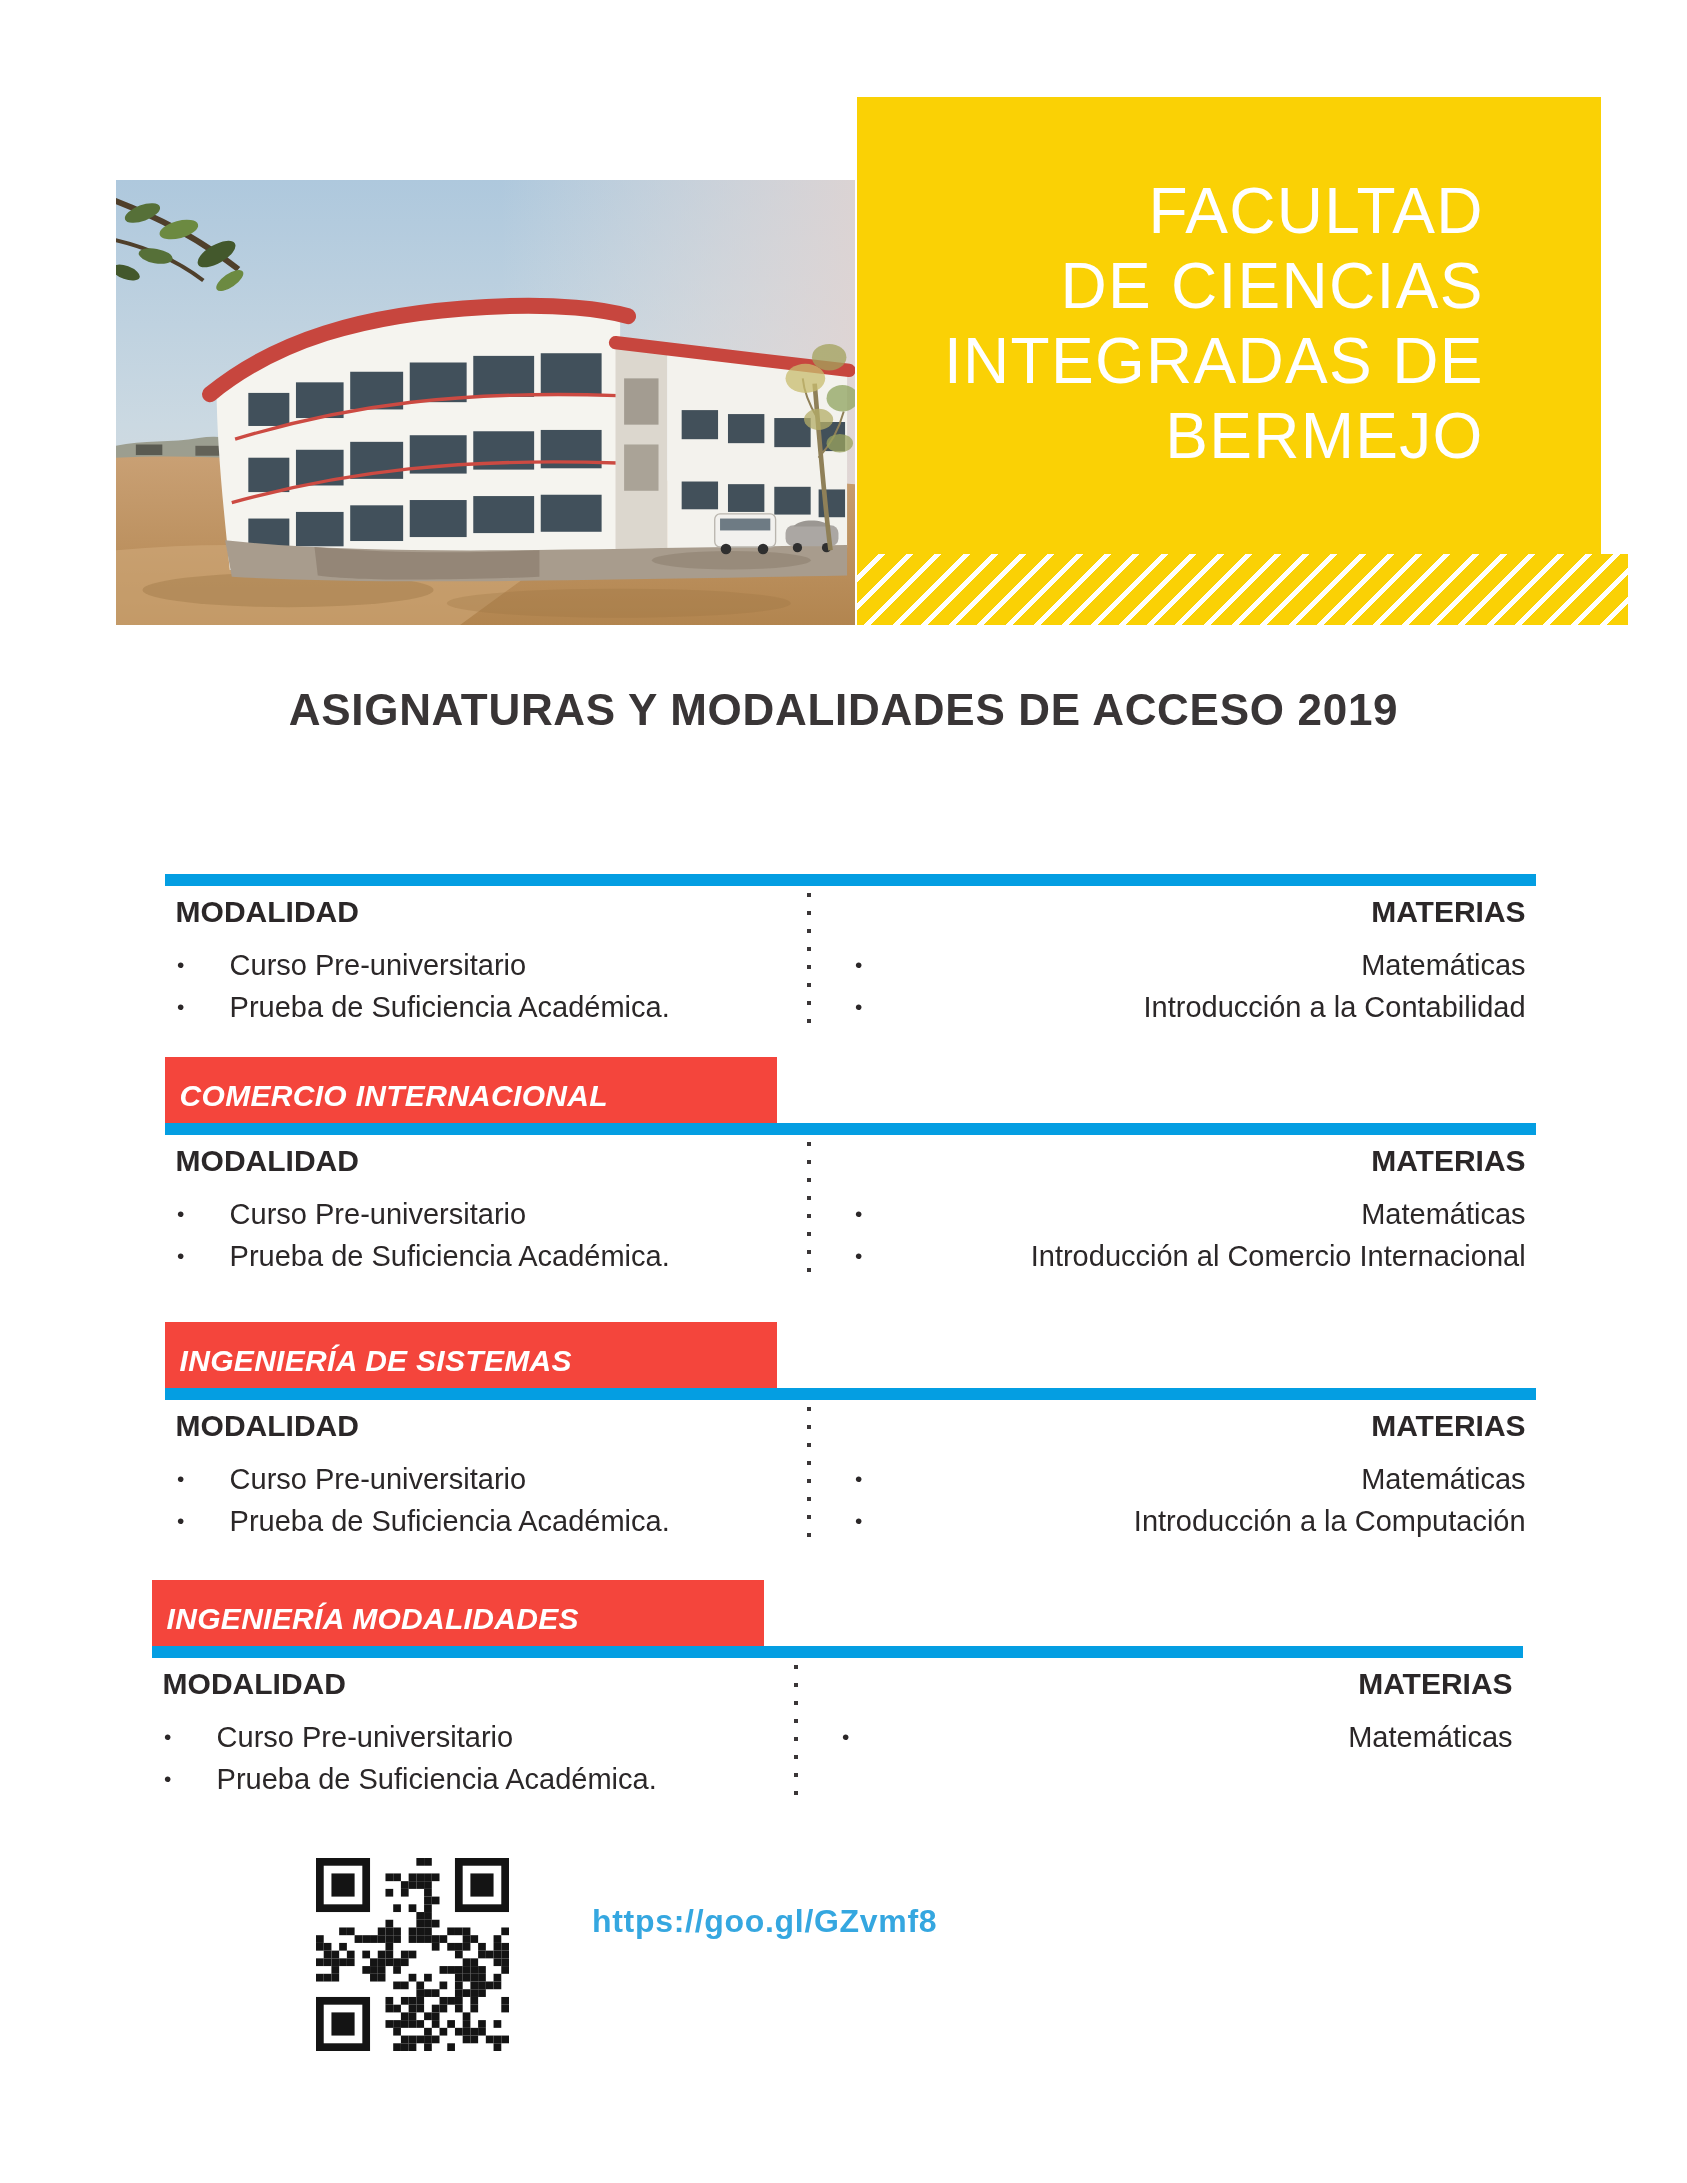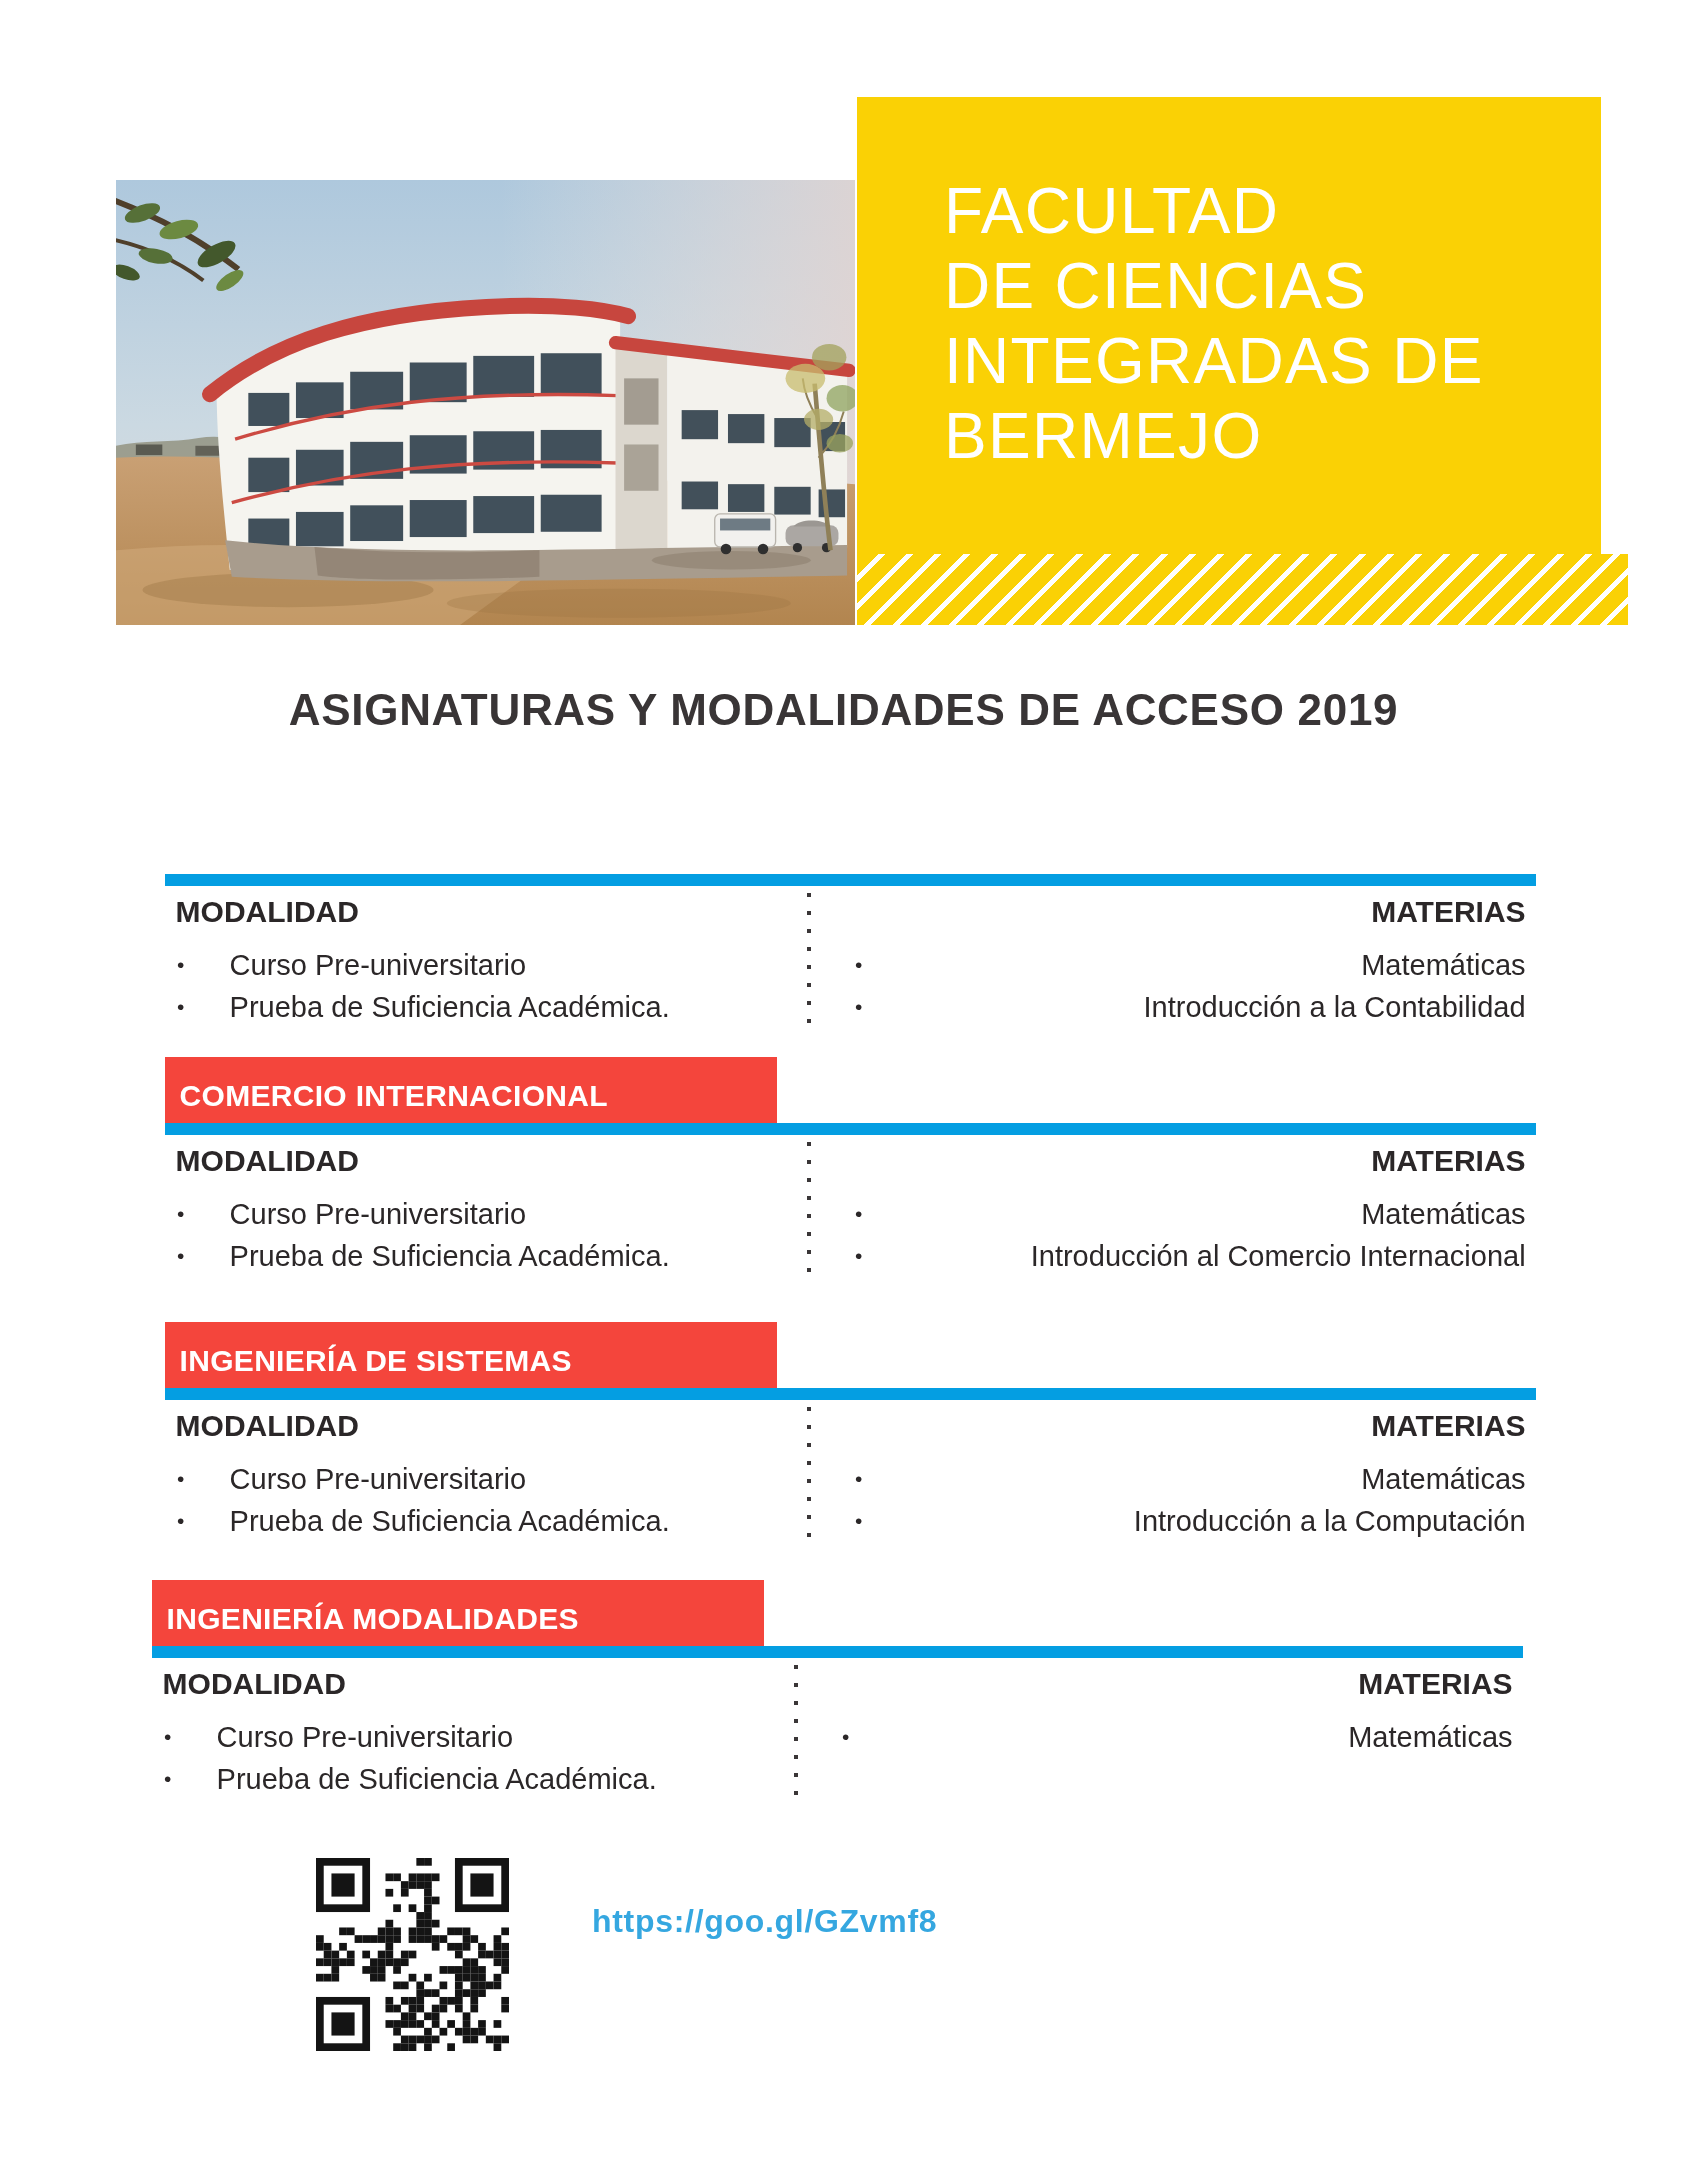--- a/index.html
+++ b/index.html
@@ -6,38 +6,38 @@
   .page{position:relative;width:1687px;height:2183px;background:#fff;overflow:hidden;
         font-family:"Liberation Sans",sans-serif;color:#2B2728;}
 
   
   .photo{position:absolute;left:116px;top:180px;width:739px;height:445px;}
   .photo svg{display:block;width:100%;height:100%;}
   .yellow-block{position:absolute;left:857px;top:97px;width:744px;height:457px;
                 background:var(--yellow,#FAD105);}
   .banner-title{position:absolute;left:87px;top:77px;margin:0;color:#ffffff;
                 font-size:64px;line-height:75px;font-weight:300;letter-spacing:1.3px;
-                white-space:pre-line;}
+                white-space:pre-line;text-align:right;}
   .hatch{position:absolute;left:857px;top:554px;width:771px;height:71px;
          background:repeating-linear-gradient(135deg,
             var(--yellow,#FAD105) 0 15px,#ffffff 15px 20px);}
 
   
   .main-heading{position:absolute;left:0;top:685px;width:100%;margin:0;text-align:center;
                 font-size:44px;font-weight:700;letter-spacing:0.7px;color:var(--heading_text,#393536);}
 
   
   .section{position:absolute;left:165px;width:1371px;height:249px;}
   .section.shift{left:152px;}
   .s1{top:808px}.s2{top:1057px}.s3{top:1322px}.s4{top:1580px}
   .sec-header{position:absolute;left:0;top:0;width:612px;height:66px;box-sizing:border-box;
               display:flex;align-items:flex-end;padding:0 0 10px 14.6px;
               color:#fff;font-weight:700;font-size:30px;letter-spacing:0.3px;}
   .sec-header.dark{background:var(--dark,#2D2A2B);}
-  .sec-header.red{background:var(--red,#F4453C);}
+  .sec-header.red{background:var(--red,#F4453C);font-style:italic;}
   .sec-bar{position:absolute;left:0;top:66px;width:1371px;height:12px;
            background:var(--blue_bar,#049EE2);}
   .cols{position:absolute;left:10.6px;top:89px;width:1350px;height:139px;}
   .col-left{position:absolute;left:0;top:0;width:615px;}
   .col-right{position:absolute;left:678px;top:0;width:672px;text-align:right;}
   .divider{position:absolute;left:631px;top:-4px;width:4px;height:130px;
            background:repeating-linear-gradient(to bottom,#3A3637 0 4px,transparent 4px 18px);}
   .col-title{margin:0 0 17px 0;font-size:30px;font-weight:700;line-height:1;color:var(--body_text,#2B2728);}
   .cols ul{list-style:none;margin:0;padding:0;}
   .cols li{position:relative;padding-left:54px;font-size:29px;line-height:42px;color:var(--body_text,#2B2728);}

